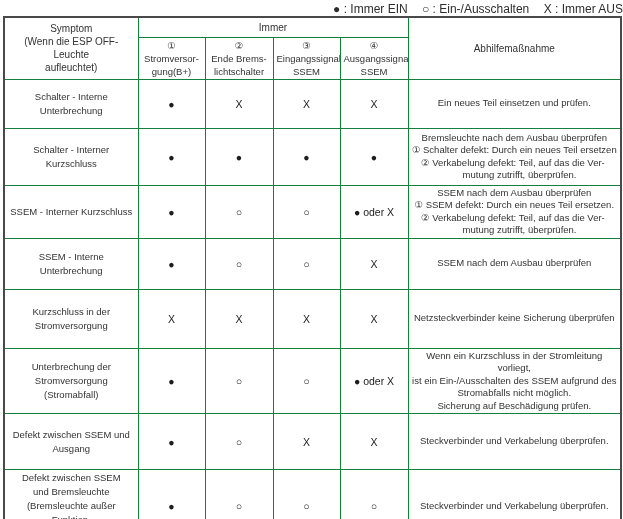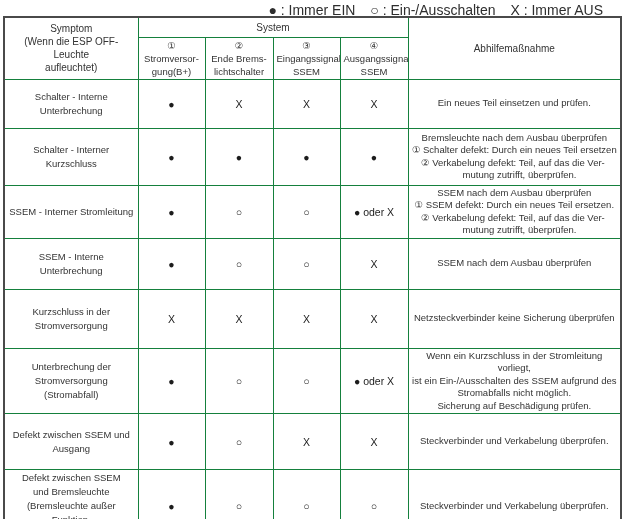--- a/index.html
+++ b/index.html
@@ -16,22 +16,22 @@
   .page {
     position: relative;
     width: 623px;
     height: 519px;
     background: #ffffff;
     overflow: hidden;
   }
   .legend {
     position: absolute;
     top: 2px;
-    right: 20px;
-    font-size: 14px;
+    right: 0;
+    font-size: 12px;
     color: #2e2e2e;
     white-space: nowrap;
   }
   .legend .legend-item {
     margin-left: 11px;
   }
   table.diag {
     position: absolute;
     top: 16px;
     left: 3px;
@@ -106,21 +106,21 @@
       <col style="width:68px">
       <col style="width:67px">
       <col style="width:68px">
       <col style="width:213px">
     </colgroup>
     <tbody>
       <tr class="hdr-top">
         <th class="symptom-hdr" rowspan="2">Symptom
 (Wenn die ESP OFF-Leuchte
 aufleuchtet)</th>
-        <th class="system-hdr" colspan="4">System</th>
+        <th class="system-hdr" colspan="4">Immer</th>
         <th class="remedy-hdr" rowspan="2">Abhilfemaßnahme</th>
       </tr>
       <tr class="hdr-sub">
         <th class="sub-hdr">①
 Stromversor-
 gung(B+)</th>
         <th class="sub-hdr">②
 Ende Brems-
 lichtschalter</th>
         <th class="sub-hdr">③
@@ -146,21 +146,21 @@
         <td class="status">●</td>
         <td class="status">●</td>
         <td class="status">●</td>
         <td class="remedy">Bremsleuchte nach dem Ausbau überprüfen
 ① Schalter defekt: Durch ein neues Teil ersetzen
 ② Verkabelung defekt: Teil, auf das die Ver-&nbsp;
 &nbsp;&nbsp;&nbsp;&nbsp;mutung zutrifft, überprüfen.</td>
       </tr>
 
       <tr class="r2">
-        <td class="symptom">SSEM - Interner Stromleitung</td>
+        <td class="symptom">SSEM - Interner Kurzschluss</td>
         <td class="status">●</td>
         <td class="status">○</td>
         <td class="status">○</td>
         <td class="status">● oder X</td>
         <td class="remedy">SSEM nach dem Ausbau überprüfen
 ① SSEM defekt: Durch ein neues Teil ersetzen.
 ② Verkabelung defekt: Teil, auf das die Ver-&nbsp;
 &nbsp;&nbsp;&nbsp;&nbsp;mutung zutrifft, überprüfen.</td>
       </tr>
 

